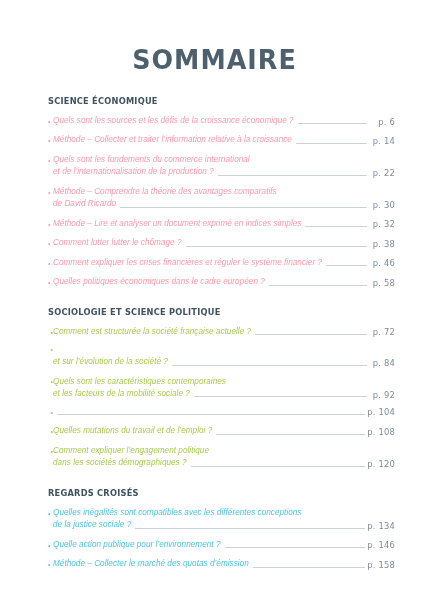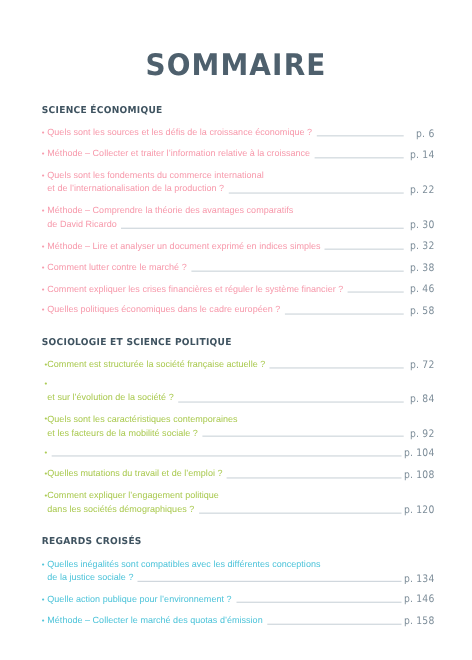--- a/index.html
+++ b/index.html
@@ -34,21 +34,21 @@
     letter-spacing: 1.1px;
     line-height: 1;
     padding-top: 46px;
     margin: 0 0 0 0;
     transform: scaleX(0.94);
   }
 
   
   .content {
     position: absolute;
-    left: 38px;
+    left: 48px;
     right: 34px;
     top: 96px;
   }
 
   
   .section {
     margin-bottom: 13px;
   }
   .section-title {
     color: #3f5360;
@@ -83,20 +83,21 @@
     font-size: 7px;
     line-height: 1.52;
     opacity: 0.95;
   }
   .bullet.spacer {
     visibility: hidden;
   }
   .entry-text {
     flex: 0 0 auto;
     white-space: nowrap;
+    font-style: italic;
   }
   .leader {
     flex: 1 1 auto;
     min-width: 6px;
     position: relative;
     height: 1px;
     margin: 0 2px 3px 4px;
     background: #b9c4cc;
     opacity: 0.75;
   }
@@ -198,21 +199,21 @@
               <span class="entry-text">Méthode – Lire et analyser un document exprimé en indices simples</span>
               <span class="leader"></span>
               <span class="pageno">p. 32</span>
             </div>
           </div>
         </div>
         <div class="entry">
           <div class="entry-lines">
             <div class="entry-line">
               <span class="bullet">•</span>
-              <span class="entry-text">Comment lutter contre le marché ?</span>
+              <span class="entry-text">Comment lutter lutter le chômage ?</span>
               <span class="leader"></span>
               <span class="pageno">p. 38</span>
             </div>
           </div>
         </div>
         <div class="entry">
           <div class="entry-lines">
             <div class="entry-line">
               <span class="bullet">•</span>
               <span class="entry-text">Comment expliquer les crises financières et réguler le système financier ?</span>

